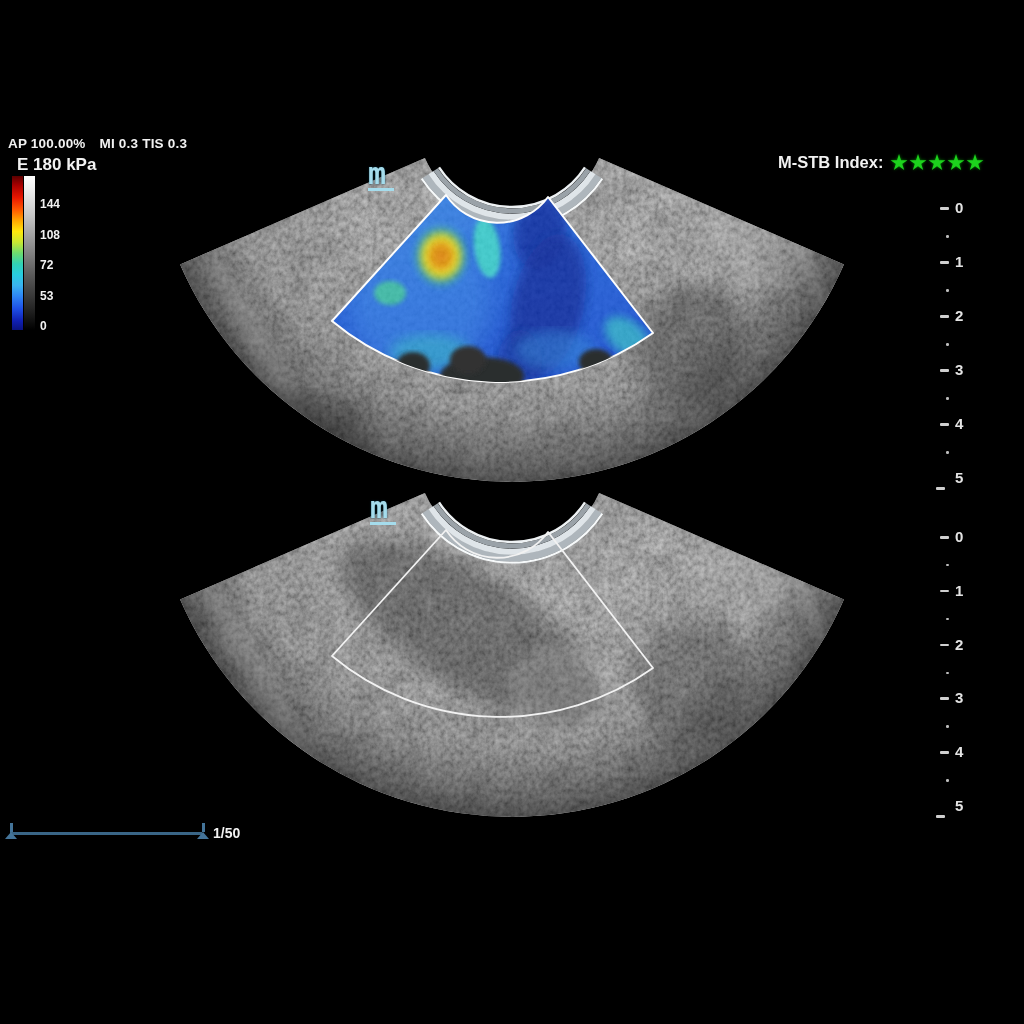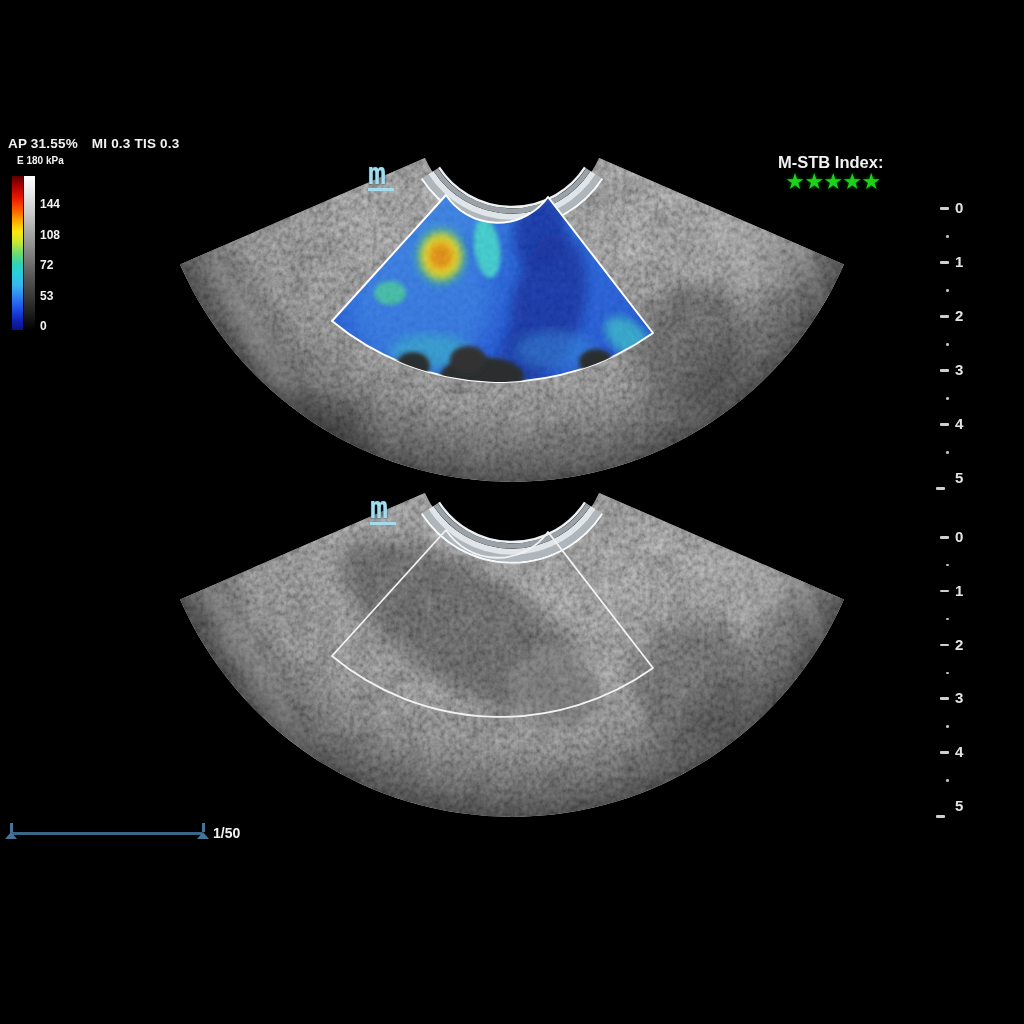--- a/index.html
+++ b/index.html
@@ -4,33 +4,33 @@
 <style>
   html,body{margin:0;padding:0;background:#000;}
   body{width:1024px;height:1024px;position:relative;overflow:hidden;
        font-family:"Liberation Sans",sans-serif;color:#f2f2f2;}
   .abs{position:absolute;}
   #scene{position:absolute;left:0;top:0;}
   
   #readout{left:8px;top:136px;font-size:13.5px;font-weight:bold;letter-spacing:0.2px;
            text-shadow:0 0 2px #000;white-space:nowrap;}
   #readout .sp{display:inline-block;width:10px;}
-  #elasto-title{left:17px;top:155px;font-size:10px;font-weight:bold;text-shadow:0 0 2px #000;}
+  #elasto-title{left:17px;top:155px;font-size:17px;font-weight:bold;text-shadow:0 0 2px #000;}
   
   #cbar-color{left:12px;top:176px;width:11px;height:154px;
     background:linear-gradient(180deg,#5a0000 0%,#a80000 6%,#e81600 14%,#ff5a00 22%,
       #ffa800 29%,#ffe80c 36%,#c8e832 43%,#6edc6e 50%,#32d2b4 57%,#28cde0 64%,
       #3ab4f0 71%,#2e86f5 78%,#1e50e8 86%,#1020b4 94%,#0a1280 100%);}
   #cbar-gray{left:24px;top:176px;width:11px;height:154px;
     background:linear-gradient(180deg,#ffffff 0%,#f0f0f0 8%,#c8c8c8 25%,#909090 45%,
       #585858 65%,#282828 85%,#000000 100%);}
   .cbar-label{position:absolute;left:40px;font-size:12px;font-weight:bold;text-shadow:0 0 2px #000;}
   
   #mstb{left:778px;top:153px;display:flex;align-items:center;font-size:16.5px;font-weight:bold;
-        text-shadow:0 0 2px #000;flex-direction:column;}
+        text-shadow:0 0 2px #000;}
   #mstb .stars{margin-left:7px;display:flex;}
   #mstb .star{font-size:19px;line-height:19px;margin-right:2px;
         text-shadow:0 0 3px rgba(0,200,0,.7);}
   
   .tick-dash{position:absolute;width:9px;height:2.5px;background:#cfcfcf;border-radius:1px;}
   .tick-dot{position:absolute;width:2.5px;height:2.5px;background:#bdbdbd;border-radius:50%;}
   .tick-label{position:absolute;font-size:15px;font-weight:bold;color:#e3e3e3;text-shadow:0 0 2px #000;}
   
   .m-marker{position:absolute;color:#a5dcec;font-family:"DejaVu Sans Mono",monospace;
             font-weight:bold;font-size:30px;line-height:22px;text-shadow:0 0 2px #034;}
@@ -179,21 +179,21 @@
       <path d="M425.6,511.1 A103,103 0 0 0 598.4,511.1" stroke="#aeb6bc" stroke-width="7"></path>
       <path d="M431.0,507.6 A96.5,96.5 0 0 0 593.0,507.6" stroke="#dfe5e9" stroke-width="6"></path>
       <path d="M435.7,504.6 A91,91 0 0 0 588.3,504.6" stroke="#9aa2a8" stroke-width="5"></path>
       <path d="M439.0,502.4 A87,87 0 0 0 585.0,502.4" stroke="#eef2f4" stroke-width="2.5"></path>
     </g>
     <path d="M446,530 A62,62 0 0 0 548,532 L653,668 A263,263 0 0 1 332,656 Z" fill="none" stroke="#f2f2f2" stroke-width="1.8" stroke-linejoin="round"></path>
   </g>
 </svg>
 
 <div id="readout" class="abs">
-  <span>AP 31.55%</span><span class="sp"></span>
+  <span>AP 100.00%</span><span class="sp"></span>
   <span>MI 0.3</span>
   <span>TIS 0.3</span>
 </div>
 
 <div id="elasto-title" class="abs">E 180 kPa</div>
 <div id="cbar-color" class="abs"></div>
 <div id="cbar-gray" class="abs"></div>
 <div id="cbar-labels">
     <span class="cbar-label" style="top: 197px;">144</span>
     <span class="cbar-label" style="top: 227.5px; text-align: right;">108</span>

